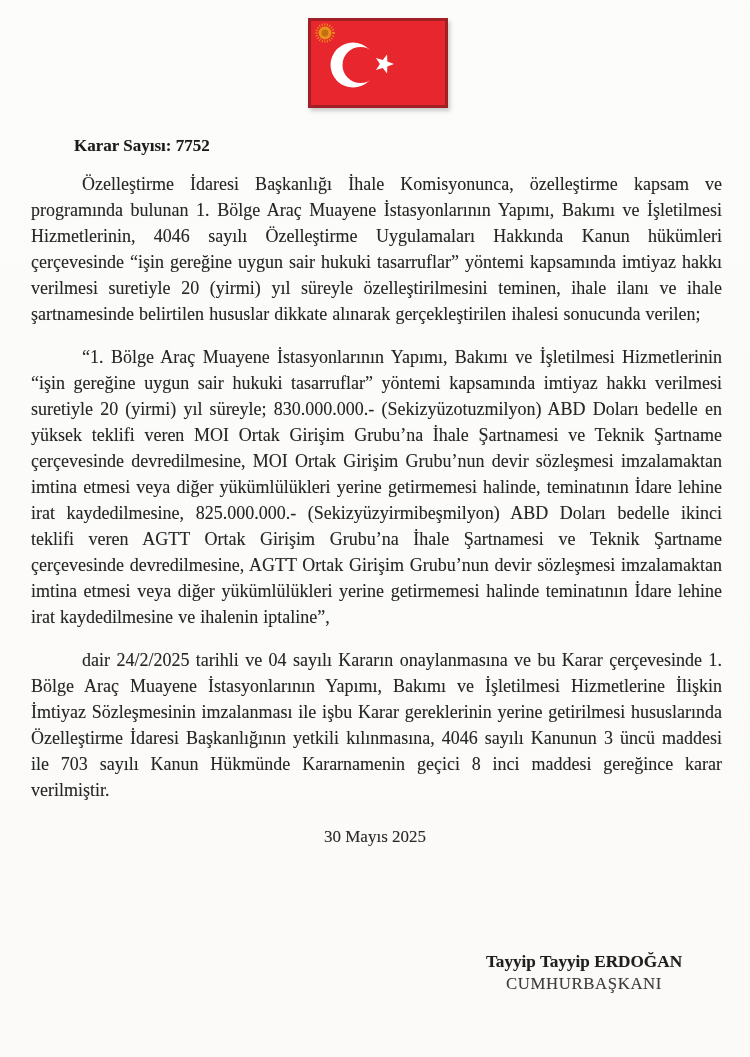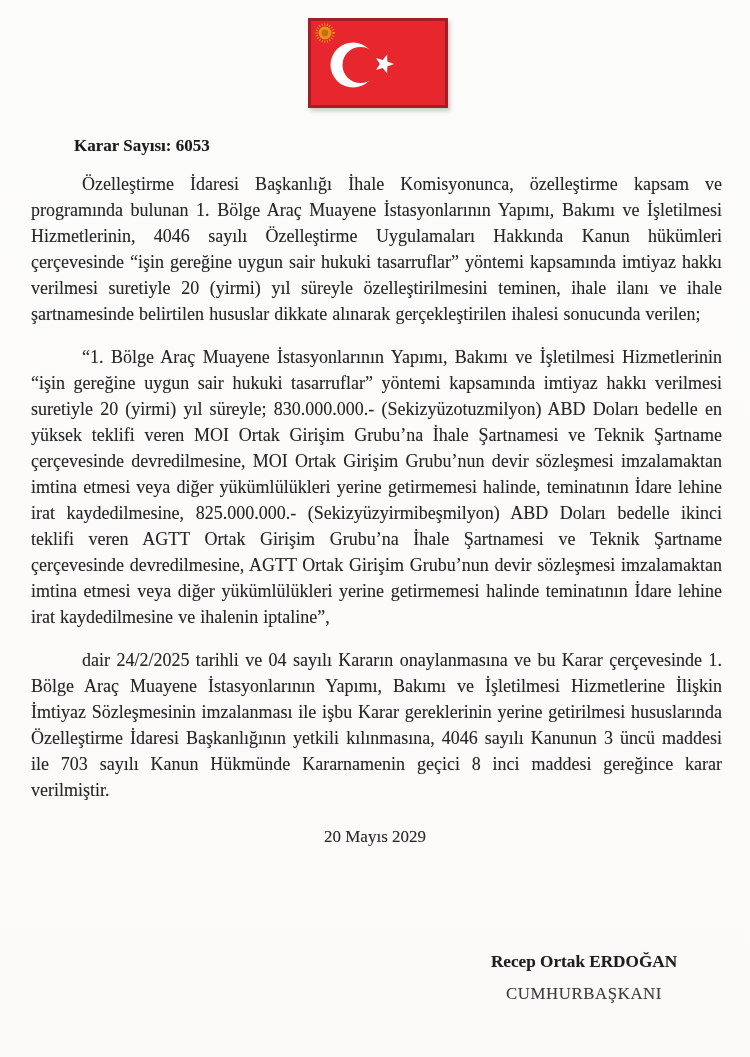--- a/index.html
+++ b/index.html
@@ -69,21 +69,20 @@
     text-align: center;
   }
   .sig-name {
     font-weight: bold;
     font-size: 17.2px;
     line-height: 22px;
     color: #1e1e1e;
     text-shadow: 0 0 0.7px rgba(30,30,30,0.35);
   }
   .sig-title {
-    margin-top: 10px;
     font-size: 16.8px;
     line-height: 22px;
     letter-spacing: 0.6px;
     color: #3c3c3c;
     text-shadow: 0 0 0.7px rgba(50,50,50,0.3);
   }
 </style>
 </head>
 <body>
 
@@ -99,29 +98,29 @@
       <circle cx="17" cy="15" r="3.4" fill="#c46f10"></circle>
 
       <circle cx="45" cy="47" r="22.5" fill="#ffffff"></circle>
       <circle cx="52.5" cy="47" r="18" fill="#e8262d"></circle>
 
       <polygon points="86,46 79.32,48.41 79.09,55.51 74.73,49.9 67.91,51.88 71.9,46 67.91,40.12 74.73,42.1 79.09,36.49 79.32,43.59" fill="#ffffff"></polygon>
     </svg>
   </div>
 
   <div class="content">
-    <div class="decree-number">Karar Sayısı: 6053</div>
+    <div class="decree-number">Karar Sayısı: 7752</div>
 
     <p class="body-par">Özelleştirme İdaresi Başkanlığı İhale Komisyonunca, özelleştirme kapsam ve programında bulunan 1. Bölge Araç Muayene İstasyonlarının Yapımı, Bakımı ve İşletilmesi Hizmetlerinin, 4046 sayılı Özelleştirme Uygulamaları Hakkında Kanun hükümleri çerçevesinde “işin gereğine uygun sair hukuki tasarruflar” yöntemi kapsamında imtiyaz hakkı verilmesi suretiyle 20 (yirmi) yıl süreyle özelleştirilmesini teminen, ihale ilanı ve ihale şartnamesinde belirtilen hususlar dikkate alınarak gerçekleştirilen ihalesi sonucunda verilen;</p>
 
     <p class="body-par">“1. Bölge Araç Muayene İstasyonlarının Yapımı, Bakımı ve İşletilmesi Hizmetlerinin “işin gereğine uygun sair hukuki tasarruflar” yöntemi kapsamında imtiyaz hakkı verilmesi suretiyle 20 (yirmi) yıl süreyle; 830.000.000.- (Sekizyüzotuzmilyon) ABD Doları bedelle en yüksek teklifi veren MOI Ortak Girişim Grubu’na İhale Şartnamesi ve Teknik Şartname çerçevesinde devredilmesine, MOI Ortak Girişim Grubu’nun devir sözleşmesi imzalamaktan imtina etmesi veya diğer yükümlülükleri yerine getirmemesi halinde, teminatının İdare lehine irat kaydedilmesine, 825.000.000.- (Sekizyüzyirmibeşmilyon) ABD Doları bedelle ikinci teklifi veren AGTT Ortak Girişim Grubu’na İhale Şartnamesi ve Teknik Şartname çerçevesinde devredilmesine, AGTT Ortak Girişim Grubu’nun devir sözleşmesi imzalamaktan imtina etmesi veya diğer yükümlülükleri yerine getirmemesi halinde teminatının İdare lehine irat kaydedilmesine ve ihalenin iptaline”,</p>
 
     <p class="body-par">dair 24/2/2025 tarihli ve 04 sayılı Kararın onaylanmasına ve bu Karar çerçevesinde 1. Bölge Araç Muayene İstasyonlarının Yapımı, Bakımı ve İşletilmesi Hizmetlerine İlişkin İmtiyaz Sözleşmesinin imzalanması ile işbu Karar gereklerinin yerine getirilmesi hususlarında Özelleştirme İdaresi Başkanlığının yetkili kılınmasına, 4046 sayılı Kanunun 3 üncü maddesi ile 703 sayılı Kanun Hükmünde Kararnamenin geçici 8 inci maddesi gereğince karar verilmiştir.</p>
   </div>
 
-  <div class="decree-date">20 Mayıs 2029</div>
+  <div class="decree-date">30 Mayıs 2025</div>
 
   <div class="signature">
-    <div class="sig-name">Recep Ortak ERDOĞAN</div>
+    <div class="sig-name">Tayyip Tayyip ERDOĞAN</div>
     <div class="sig-title">CUMHURBAŞKANI</div>
   </div>
 
 </div>
 
 </body></html>

